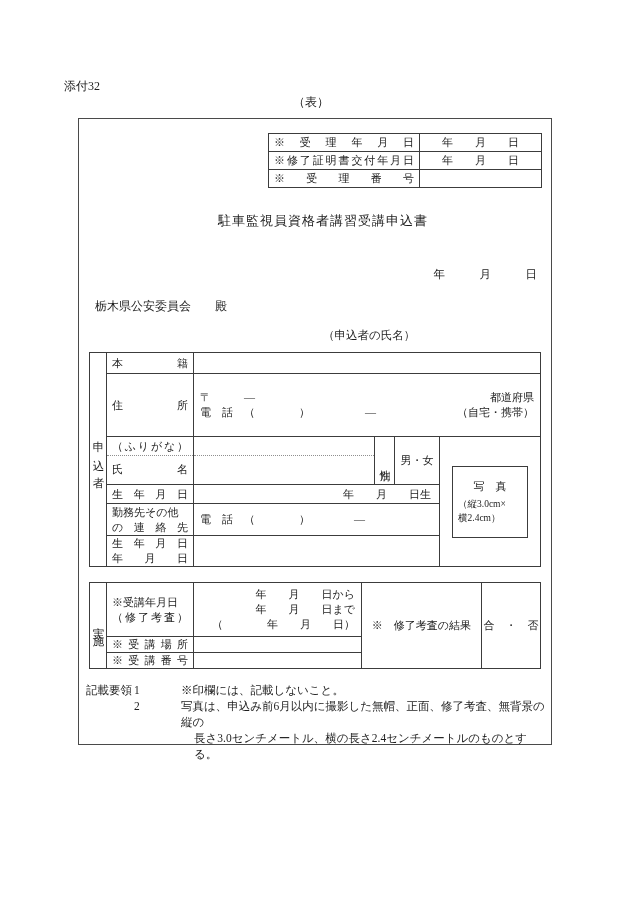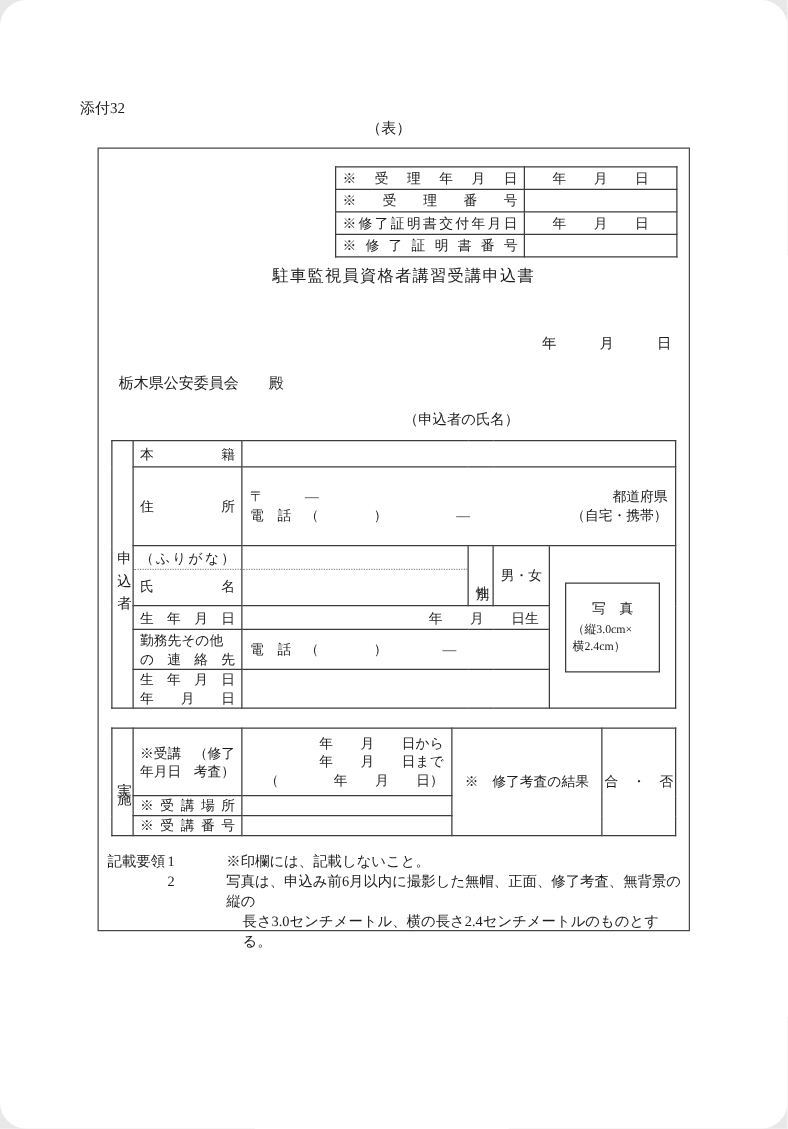--- a/index.html
+++ b/index.html
@@ -1,21 +1,20 @@
 <!DOCTYPE html>
 <html><head>
 <meta charset="utf-8">
 <style>
   * { margin:0; padding:0; box-sizing:border-box; }
   body { background:#e8e8e8; }
   .page {
     position:relative; width:630px; height:903px; background:#ffffff;
     font-family:"Liberation Serif","DejaVu Serif",serif; color:#1d1d1d;
     overflow:hidden;
-    border-radius:21px;
   }
   .attachment { position:absolute; left:64px; top:78px; font-size:12px; }
   .side-label { position:absolute; left:293px; top:94px; font-size:12px; }
 
   .sheet {
     position:absolute; left:78px; top:118px; width:474px; height:627px;
     border:1px solid #4a4a4a;
   }
 
   table { border-collapse:collapse; table-layout:fixed; }
@@ -58,21 +57,21 @@
                  height:100%; padding:2px 6px 3px 6px; }
 
   .photo-cell { text-align:center; }
   .photo-box { width:76px; height:72px; border:1px solid #3c3c3c; margin:0 auto;
                display:flex; flex-direction:column; align-items:center; justify-content:center; }
   .photo-title { font-size:11px; margin-bottom:3px; }
   .photo-size { font-size:9.5px; line-height:14px; align-self:flex-start; padding-left:5px; }
 
   
   .exec-table { position:absolute; left:10px; top:463px; width:451px; }
-  .exec-label-box { display:flex; justify-content:space-between;
+  .exec-label-box { display:flex; flex-direction:column; justify-content:space-between;
                     height:100%; padding:4px 0; }
   .exec-dates { display:flex; flex-direction:column; justify-content:space-between;
                 height:100%; padding:3px 6px; text-align:right; }
   .center { text-align:center; }
 
   
   .notes { position:absolute; left:7px; top:563px; width:462px; font-size:11.5px; line-height:16px; }
   .notes-row { display:flex; }
   .notes-heading { flex:0 0 48px; }
   .note-num { flex:0 0 22px; }
@@ -96,33 +95,27 @@
         </colgroup>
       <tbody>
           <tr>
         <td>
               <span class="jl">※受理年月日</span>
             </td>
         <td class="val">年　　月　　日</td>
       </tr>
       <tr>
         <td>
+              <span class="jl">※修了証明書交付年月日</span>
+            </td>
+        <td class="val">年　　月　　日</td>
+      </tr>
+      <tr>
+        <td>
               <span class="jl">※受理番号</span>
-            </td>
-        <td class="val"></td>
-      </tr>
-      <tr>
-        <td>
-              <span class="jl">※修了証明書交付年月日</span>
-            </td>
-        <td class="val">年　　月　　日</td>
-      </tr>
-      <tr>
-        <td>
-              <span class="jl">※修了証明書番号</span>
             </td>
         <td class="val"></td>
       </tr>
     </tbody>
       </table>
 
     <div class="form-title">駐車監視員資格者講習受講申込書</div>
     <div class="date-line">年　　　月　　　日</div>
     <div class="addressee">栃木県公安委員会　　殿</div>
     <div class="name-caption">（申込者の氏名）</div>

